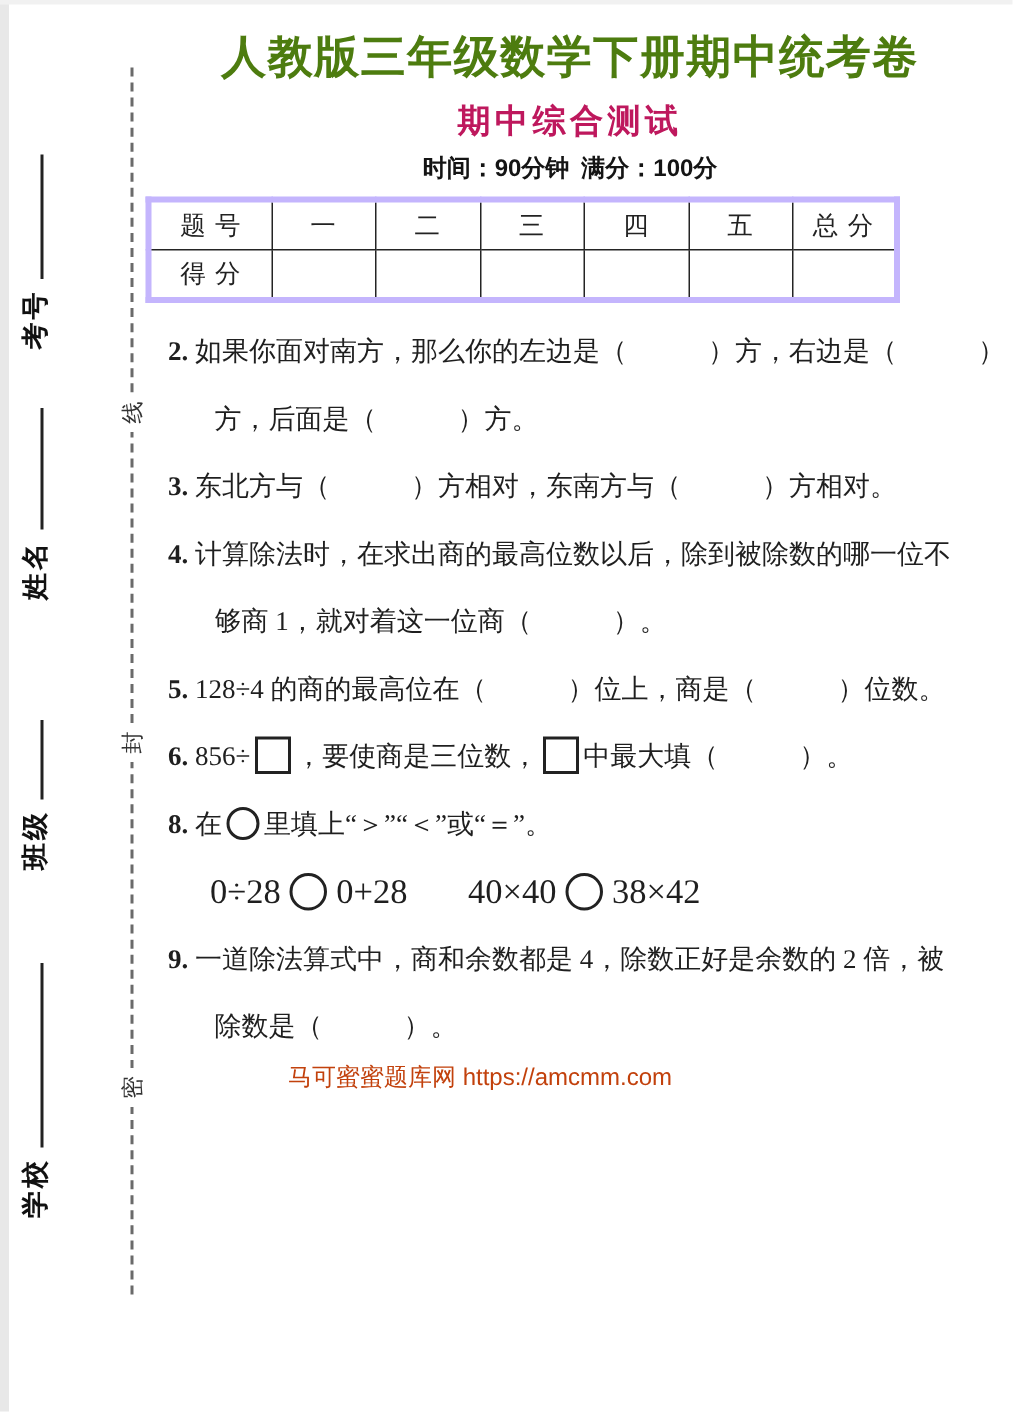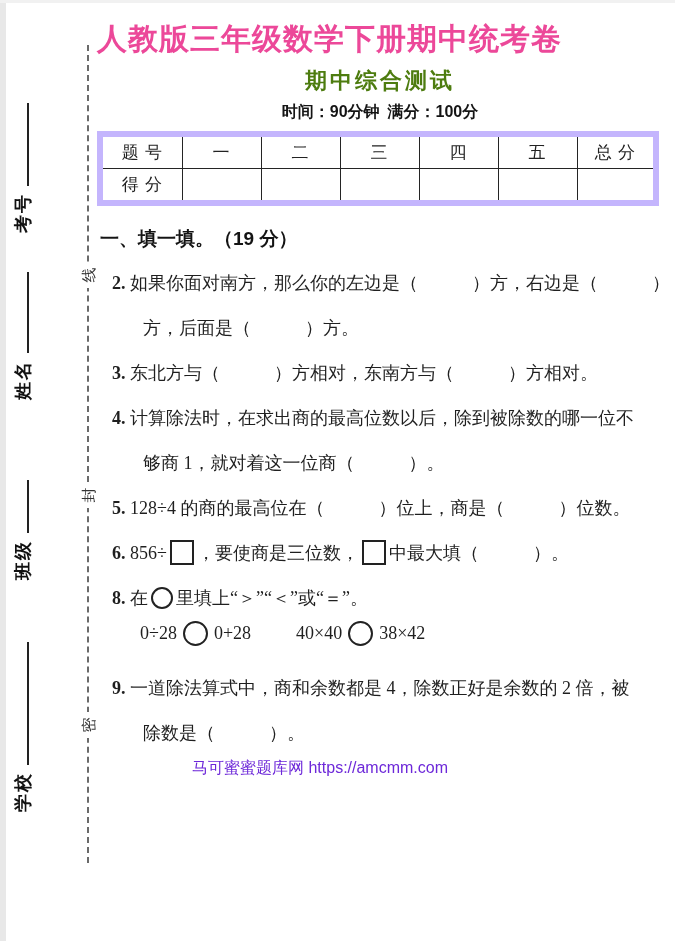--- a/index.html
+++ b/index.html
@@ -20,66 +20,66 @@
   .side-blank{ flex:1 1 auto; border-bottom:2px solid #222; height:1px; margin-bottom:-8px; }
   .seal-line{ position:absolute; left:87px; top:45px; height:818px; width:0; border-left:2px dashed #6a6a6a; }
   .seal-char{
     position:absolute; left:76px; width:26px; height:26px; line-height:26px; text-align:center;
     background:#fff; transform:rotate(-90deg); font-size:15px; color:#333; z-index:2;
   }
 
   
   .content{ position:absolute; left:97px; top:0; width:566px; }
   h1.title{
-    margin:22px 0 0 0; font-family:"Liberation Sans",sans-serif;
-    font-size:30px; line-height:34px; font-weight:700; letter-spacing:1px; color:#ec4899;
+    margin:22px 0 0 0; text-align:center; font-family:"Liberation Sans",sans-serif;
+    font-size:30px; line-height:34px; font-weight:700; letter-spacing:1px; color:#4d7c0f;
   }
   h2.subtitle{
     margin:12px 0 0 0; text-align:center; font-family:"Liberation Sans",sans-serif;
-    font-size:22px; line-height:26px; font-weight:700; letter-spacing:3px; color:#4d7c0f;
+    font-size:22px; line-height:26px; font-weight:700; letter-spacing:3px; color:#be185d;
   }
   .meta{
     margin-top:8px; height:20px; display:flex; justify-content:center; gap:8px;
     font-family:"Liberation Sans",sans-serif; font-size:16px; font-weight:700; color:#141414;
   }
   table.score-table{
-    margin-top:9px; width:562px; border-collapse:collapse; table-layout:fixed;
-    border:6px solid #c4b5fd; font-size:17px; color:#222;
+    margin-top:9px; width:503px; border-collapse:collapse; table-layout:fixed;
+    border:4px solid #c4b5fd; font-size:17px; color:#222;
   }
   table.score-table th, table.score-table td{
     border:1px solid #242424; height:31px; text-align:center; font-weight:400;
     letter-spacing:1px; padding:0;
   }
   table.score-table col.c0{ width:82px; }
 
   .lines{ margin-top:10px; }
   .line{ height:45px; line-height:45px; font-size:18px; white-space:nowrap; }
   .line.heading{ font-weight:700; font-size:19px; padding-left:3px; font-family:"Liberation Sans",sans-serif; color:#141414; }
   .line.q{ padding-left:15px; }
   .line.cont{ padding-left:46px; }
   .line b{ font-weight:700; }
 
-  .cmp-row{ height:45px; display:flex; align-items:flex-start; padding-left:43px; font-size:18px; }
+  .cmp-row{ height:45px; display:flex; align-items:center; padding-left:43px; font-size:23px;gap:16px; }
   .cmp-pair{ display:inline-flex; align-items:center; }
   .cmp-pair:nth-child(1){ width:156px; }
   .cmp-pair:nth-child(2){ width:185px; }
 
   .circle{
     display:inline-block; width:25px; height:25px; border:2px solid #222; border-radius:50%;
     background:#fff; margin:0 6px; vertical-align:-7px; box-sizing:border-box;
   }
   .circle.inline{ width:22px; height:22px; vertical-align:-5px; margin:0 3px; }
   .fillbox{
     display:inline-block; width:24px; height:25px; border:2px solid #222; background:#fff;
     vertical-align:-6px; margin:0 3px; box-sizing:border-box;
   }
 
   .footer{
     margin-top:2px; padding-left:95px; font-family:"Liberation Sans",sans-serif;
-    font-size:16px; color:#6d28d9; height:20px; line-height:20px;
+    font-size:16px; color:#c2410c; height:20px; line-height:20px;
   }
 </style>
 </head>
 <body>
 
 <div class="edge-left"></div>
 <div class="edge-top"></div>
 
 <aside>
   <div class="side-field" style="top:233px; width:130px;">
@@ -139,21 +139,20 @@
       <td></td>
       <td></td>
       <td></td>
       <td></td>
       <td></td>
     </tr>
   </tbody>
     </table>
 
   <div class="lines">
-    <div class="line heading q-line">一、填一填。（19 分）</div>
     <div class="line q q-line"><b>2.&nbsp;</b>如果你面对南方，那么你的左边是（　　　）方，右边是（　　　）</div>
     <div class="line cont q-line">方，后面是（　　　）方。</div>
     <div class="line q q-line"><b>3.&nbsp;</b>东北方与（　　　）方相对，东南方与（　　　）方相对。</div>
     <div class="line q q-line"><b>4.&nbsp;</b>计算除法时，在求出商的最高位数以后，除到被除数的哪一位不</div>
     <div class="line cont q-line">够商 1，就对着这一位商（　　　）。</div>
     <div class="line q q-line"><b>5.&nbsp;</b>128÷4 的商的最高位在（　　　）位上，商是（　　　）位数。</div>
     <div class="line q q-line"><b>6.&nbsp;</b>856÷<span class="fillbox"></span>，要使商是三位数，<span class="fillbox"></span>中最大填（　　　）。</div>
     <div class="line q q-line"><b>8.&nbsp;</b>在<span class="circle inline"></span>里填上“＞”“＜”或“＝”。</div>
 
     <div class="cmp-row">

